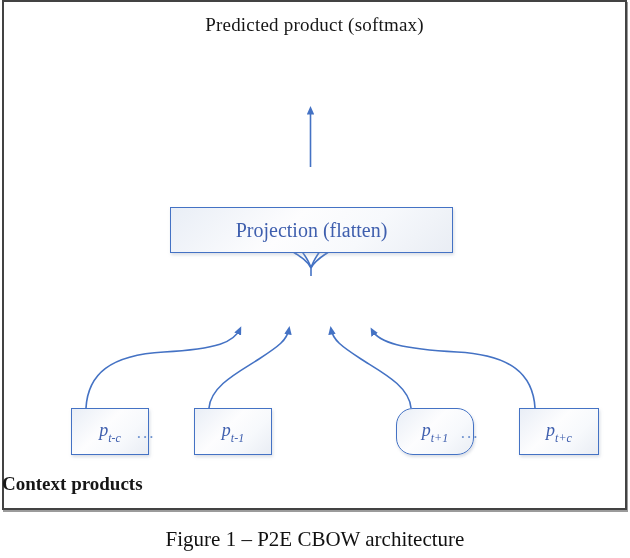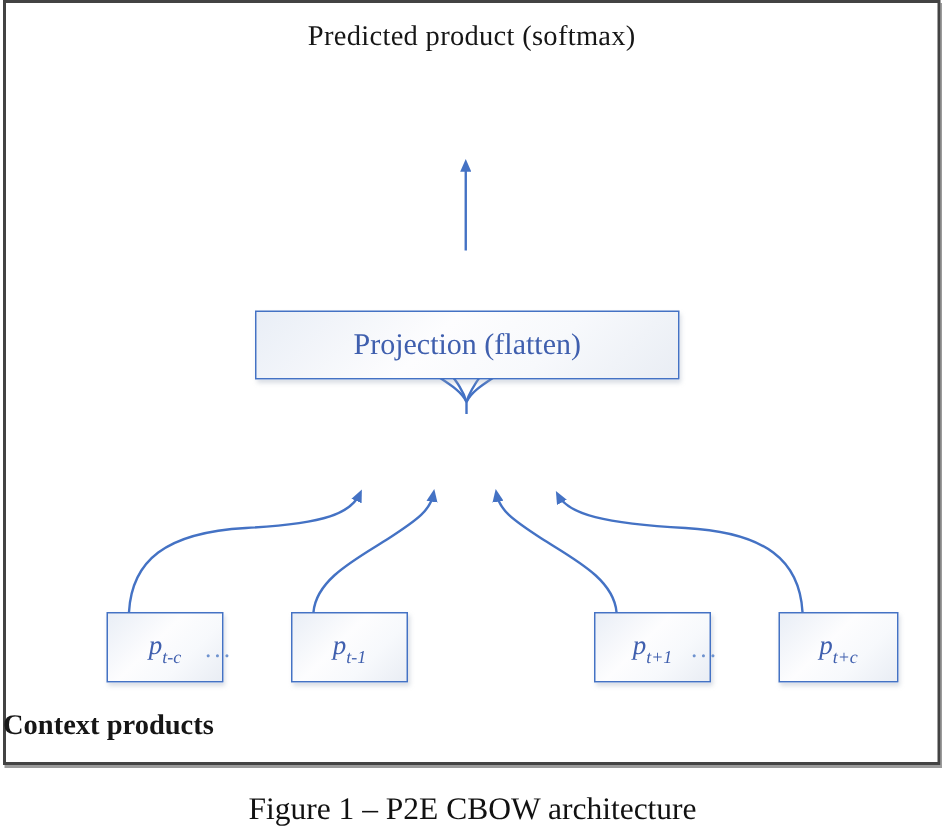--- a/index.html
+++ b/index.html
@@ -20,21 +20,21 @@
   .box.small{font-size:18px;font-style:italic;}
   .box.wide{left:170px;width:283px;font-size:20px;font-style:normal;}
   .box sub{font-size:12px;font-style:italic;line-height:1;transform:translateY(1px);display:inline-block;}
   .box i{font-style:italic;}
   .out-box{left:272px;top:57px;width:78px;height:47px;}
   .proj-box{top:167px;height:46px;margin-top:40px;}
   .emb-box{top:275px;height:47px;}
   .ctx{top:408px;height:47px;margin-left:24px;}
   .ctx1{left:47px;width:78px;}
   .ctx2{left:170px;width:78px;text-align:center;}
-  .ctx3{left:372px;width:78px;}
+  .ctx3{left:372px;width:78px;border-radius:17px;}
   .ctx4{left:495px;width:80px;align-items:center;}
   .dots{position:absolute;top:423px;font-size:17px;color:#6f93cf;letter-spacing:2px;
         transform:translateX(-50%);}
   .dots-left{left:146px;}
   .dots-right{left:470px;}
   .edges-svg{position:absolute;left:0;top:0;width:630px;height:558px;pointer-events:none;}
   .edge{fill:none;stroke:#4472C4;stroke-width:1.6px;}
   .ah{fill:#4472C4;}
 </style>
 </head>

